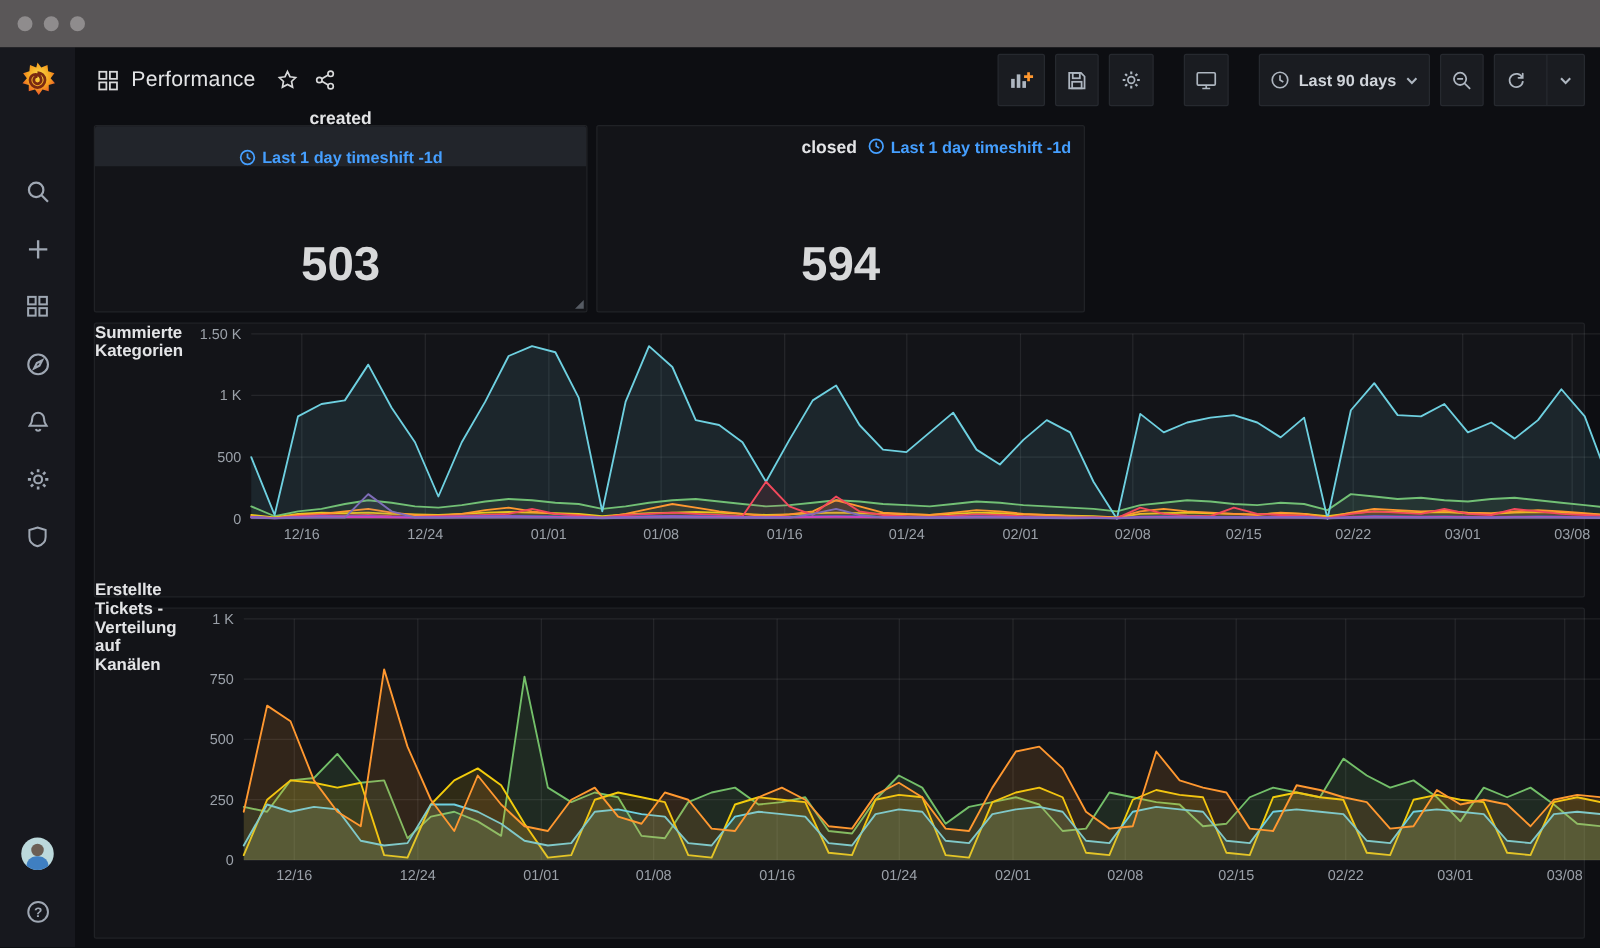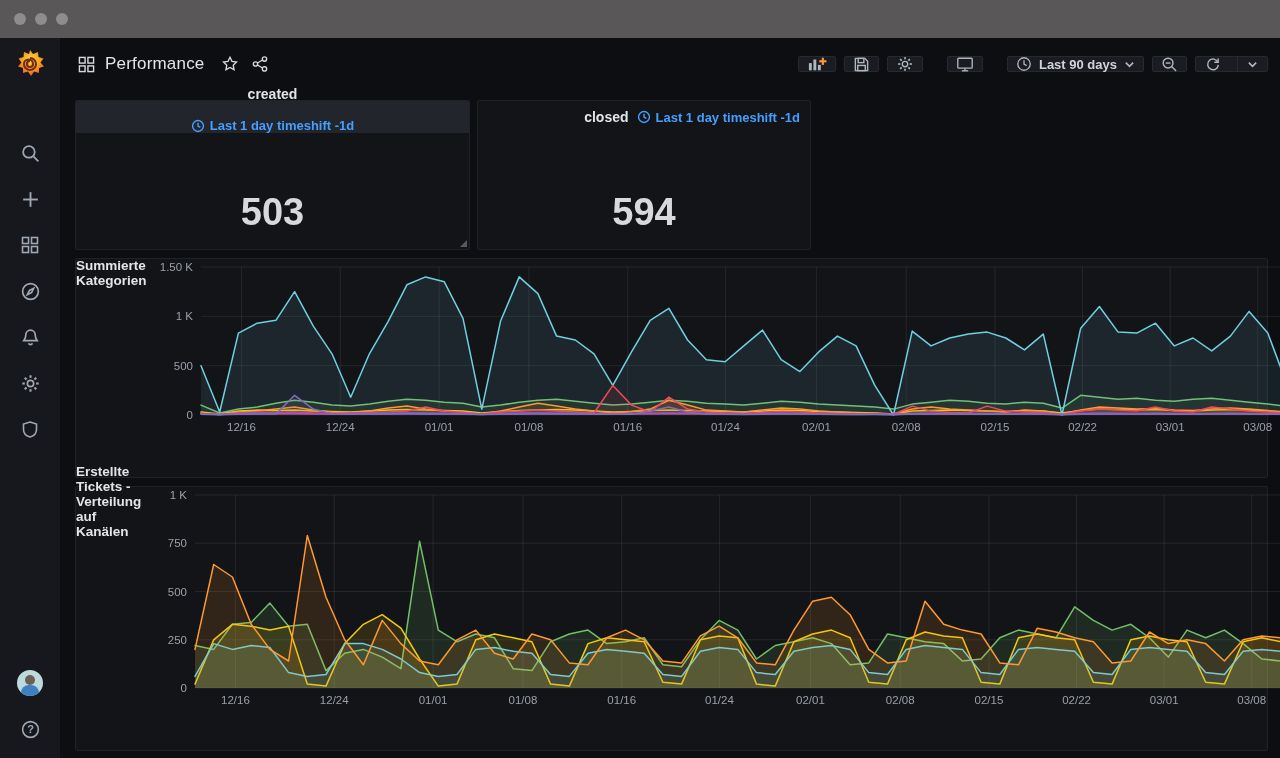--- a/index.html
+++ b/index.html
@@ -26,21 +26,21 @@
 
   
   .main { flex:1; display:flex; flex-direction:column; background:#0d0e12; min-width:0; }
 
   
   .navbar { height:52px; display:flex; align-items:center; padding:0 12px 0 18px; flex:0 0 auto;justify-content:center; }
   .nav-title-group { display:flex; align-items:center; gap:10px; color:#d8d9da; }
   .page-title { font-size:17px; font-weight:400; color:#e3e4e6; letter-spacing:.2px; }
   .nav-icon { color:#d8d9da; display:flex; align-items:center; cursor:pointer; }
   .nav-right { margin-left:auto; display:flex; align-items:center; gap:8px; }
-  .tool-btn { height:16px; min-width:34px; padding:0 8px; background:#1a1c21; border:1px solid #26292f; border-radius:2px;
+  .tool-btn { height:42px; min-width:34px; padding:0 8px; background:#1a1c21; border:1px solid #26292f; border-radius:2px;
     display:flex; align-items:center; justify-content:center; gap:7px; color:#aeb6c0; cursor:pointer; }
   .tool-btn.group { padding:0; }
   .tool-seg { height:100%; display:flex; align-items:center; padding:0 9px; }
   .tool-seg + .tool-seg { border-left:1px solid #26292f; }
   .time-label { color:#d0d4da; font-size:13px; font-weight:700; }
   .spacer-sm { width:8px; }
 
   
   .dash { flex:1; padding:10px 12px 0 15px; display:flex; flex-direction:column; gap:8px; min-height:0; }
   .panel { background:#131418; border:1px solid #202226; border-radius:2px; position:relative; }
@@ -285,21 +285,21 @@
                 </svg>
                 <span>Last 1 day timeshift -1d</span>
               </span>
             </div>
             <div class="stat-value-wrap">
               <span class="stat-value">503</span>
             </div>
             <span class="resize-corner"></span>
           </div>
 
-          <div class="panel stat-panel" style="width:334px;">
+          <div class="panel stat-panel" style="width:391px;">
             <div class="stat-header">
               <span class="stat-title">closed</span>
               <span class="timeshift">
                 <svg width="14" height="14" viewBox="0 0 18 18" fill="none" stroke="#459fff" stroke-width="1.8">
                   <circle cx="9" cy="9" r="7"></circle>
                     <path d="M9 4.8 V9 L12 10.8"></path>
                 </svg>
                 <span>Last 1 day timeshift -1d</span>
               </span>
             </div>

